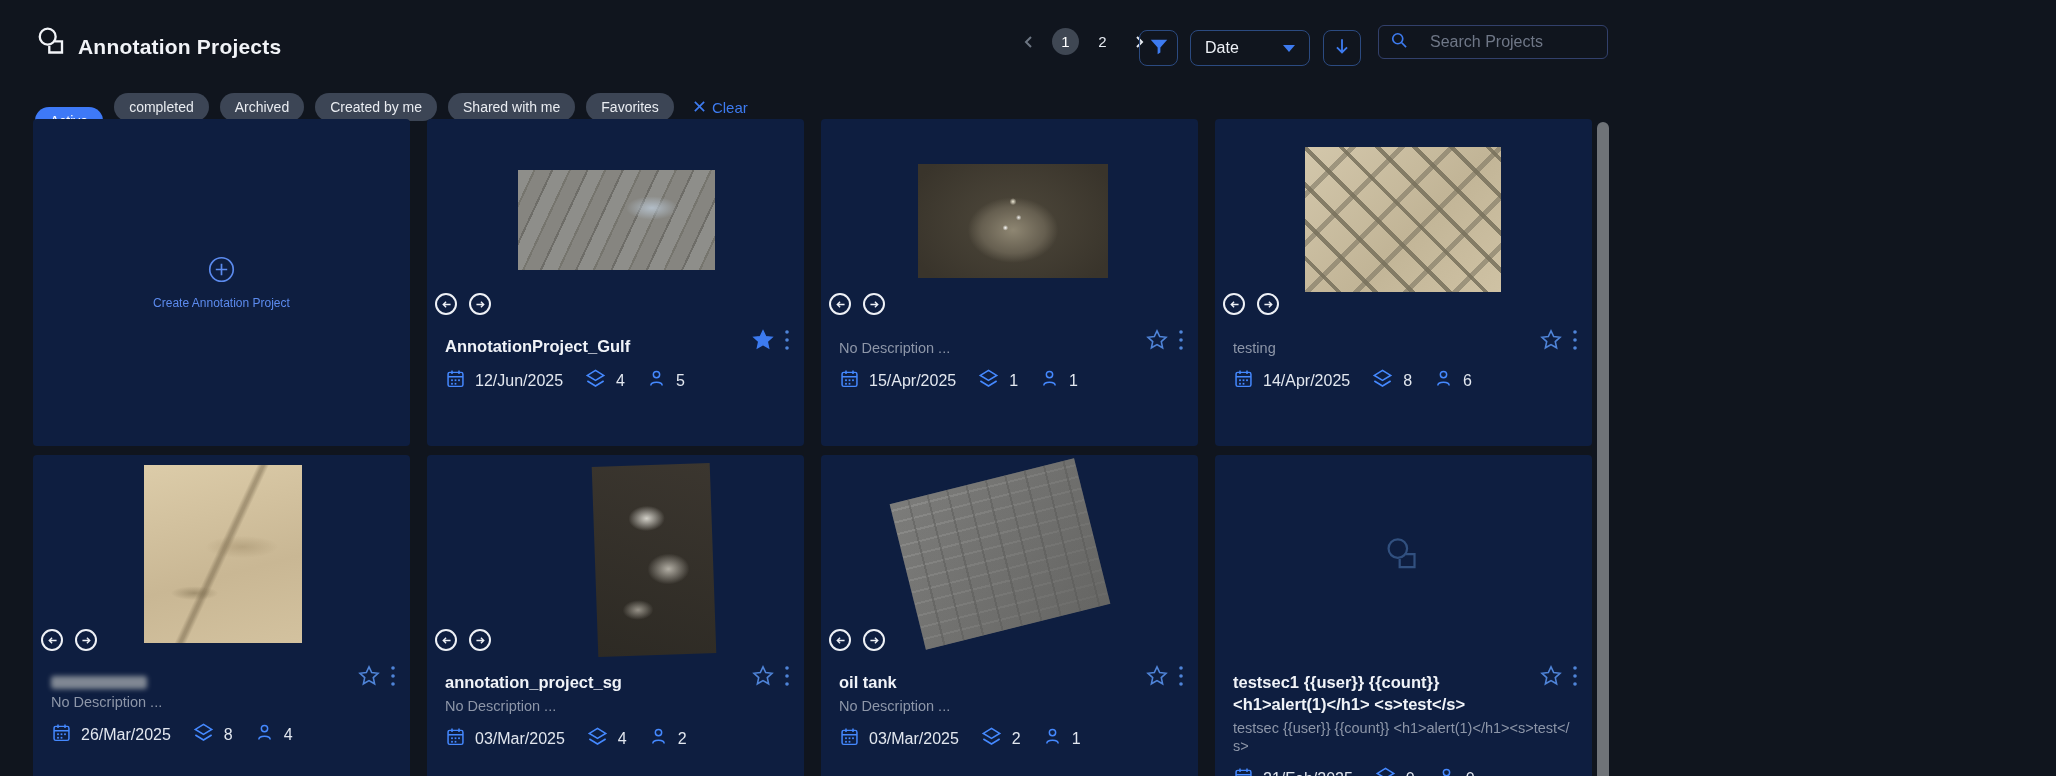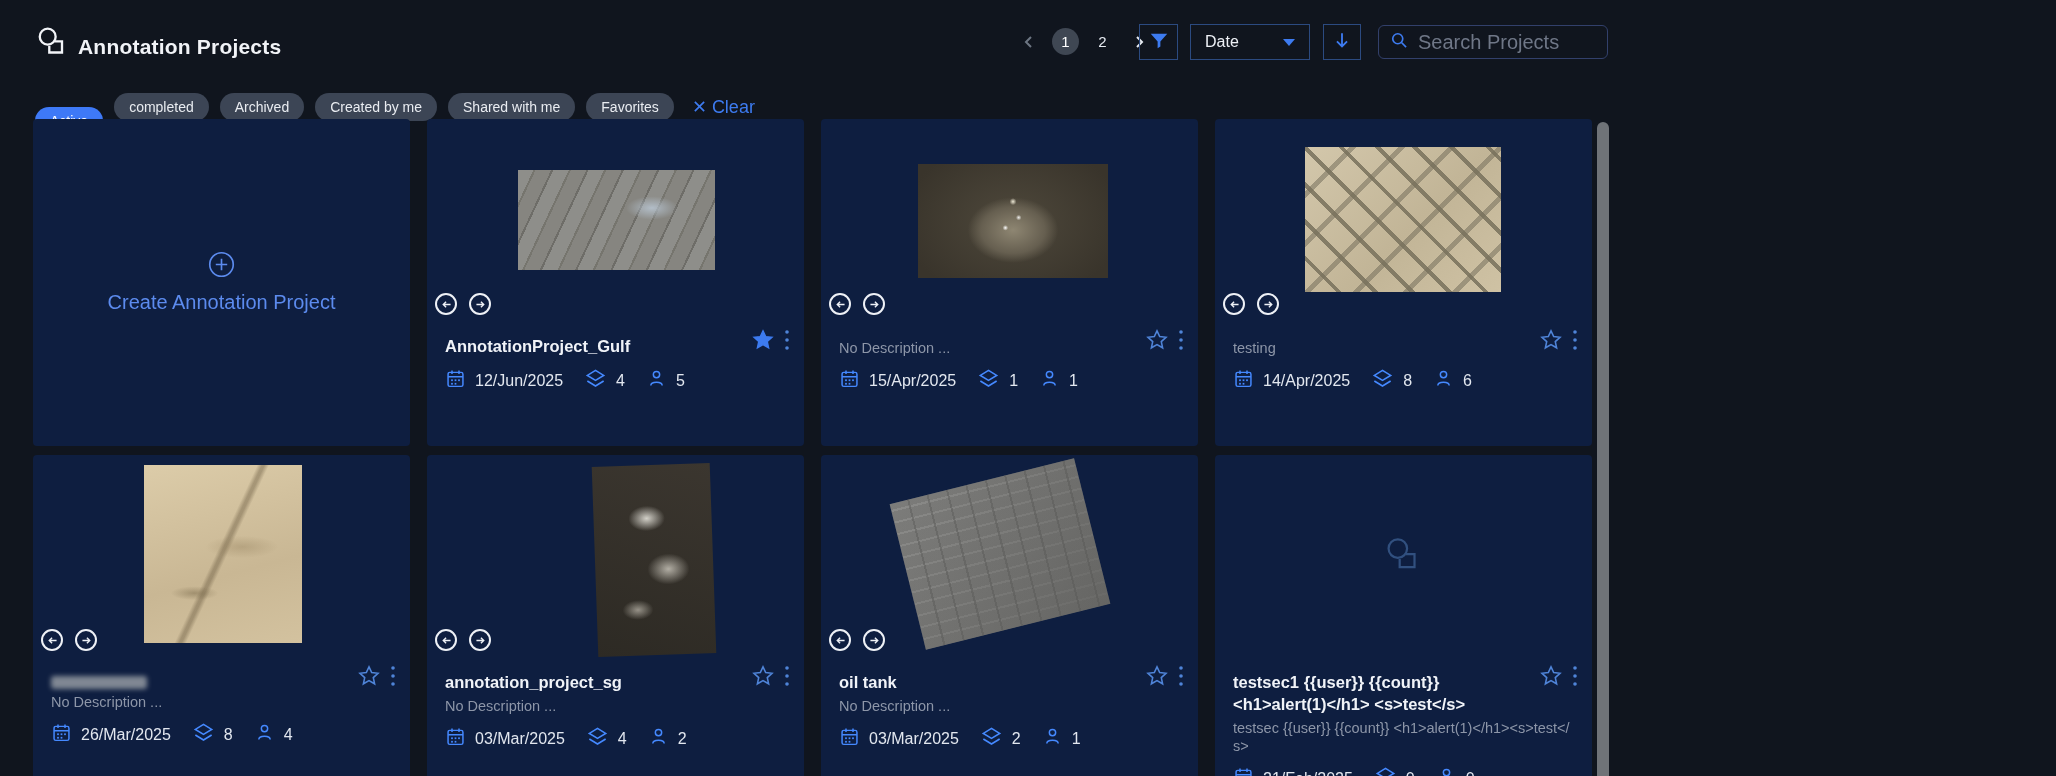--- a/index.html
+++ b/index.html
@@ -10,39 +10,39 @@
     font-family:"Liberation Sans", sans-serif;
     color:#f1f3f7;
   }
   
   .logo { position:absolute; left:35px; top:25px; }
   .page-title { position:absolute; left:78px; top:35px; font-size:21px; font-weight:700; letter-spacing:.2px; }
   .pager { position:absolute; left:1016px; top:28px; display:flex; align-items:center; gap:10px; }
   .pg-chev { width:26px; height:26px; display:flex; align-items:center; justify-content:center; background:none; border:none; cursor:pointer; }
   .pg-num { font-size:15px; color:#e6eaf1; width:27px; height:27px; display:flex; align-items:center; justify-content:center; background:none; border:none; cursor:pointer; }
   .pg-num.current { background:#3f4753; border-radius:50%; color:#ffffff; }
-  .tool-btn { position:absolute; top:24px; height:36px; border:1px solid #2b4a80; border-radius:0; background:transparent; display:flex; align-items:center; justify-content:center; cursor:pointer; }
+  .tool-btn { position:absolute; top:30px; height:36px; border:1px solid #2b4a80; border-radius:8px; background:transparent; display:flex; align-items:center; justify-content:center; cursor:pointer; }
   .filter-btn { left:1139px; width:39px; }
   .sort-select { left:1190px; width:120px; justify-content:space-between; padding:0 14px; }
   .sort-value { font-size:16px; color:#eef1f6; }
   .caret-down { width:0; height:0; border-left:6px solid transparent; border-right:6px solid transparent; border-top:7px solid #3d7bf0; }
   .download-btn { left:1323px; width:38px; }
   .search-box { position:absolute; left:1378px; top:25px; width:230px; height:34px; border:1px solid #32406b; border-radius:6px; display:flex; align-items:center; padding:0 10px; gap:9px; }
-  .search-box input { background:transparent; border:none; outline:none; color:#dfe4ec; font-size:20px; font-family:inherit; width:170px; }
+  .search-box input { background:transparent; border:none; outline:none; color:#dfe4ec; font-size:16px; font-family:inherit; width:170px;margin-left:12px; }
   .search-box input::placeholder { color:#6f7787; }
   
   .chips { position:absolute; left:35px; top:79px; display:flex; align-items:center; gap:11px; }
   .chip { height:28px; padding:0 15px; border:none; border-radius:14px; background:#3c4555; color:#e9ecf1; font-size:14px; font-family:inherit; cursor:pointer; display:flex; align-items:center; }
   .chip.active { background:#3e79f7; color:#ffffff;margin-top:28px; }
-  .clear-link { display:flex; align-items:center; gap:6px; background:none; border:none; color:#3d7bf0; font-size:18px; font-family:inherit; cursor:pointer; margin-left:8px; }
+  .clear-link { display:flex; align-items:center; gap:6px; background:none; border:none; color:#3d7bf0; font-size:15px; font-family:inherit; cursor:pointer; margin-left:8px; }
   
   .grid { position:absolute; left:33px; top:119px; display:grid; grid-template-columns:repeat(4,377px); grid-template-rows:327px 340px; gap:9px 17px; }
   .card { position:relative; background:#0e1e40; border-radius:4px; }
   .create-body { position:absolute; inset:0; display:flex; flex-direction:column; align-items:center; justify-content:center; gap:9px; cursor:pointer; }
-  .create-label { color:#5c8bee; font-size:20px; }
+  .create-label { color:#5c8bee; font-size:12px; }
   
   .thumb { position:absolute; }
   .t-gulf { left:91px; top:51px; width:197px; height:100px;
     background:
       radial-gradient(40px 18px at 68% 38%, rgba(190,205,220,.75), transparent 65%),
       repeating-linear-gradient(115deg, #8e8e8a 0 14px, #76756e 14px 16px, #868580 16px 30px, #6e6d68 30px 32px),
       repeating-linear-gradient(25deg, transparent 0 11px, rgba(0,0,0,.16) 11px 13px),
       #828077; }
   .t-23rd { left:97px; top:45px; width:190px; height:114px;
     background:

